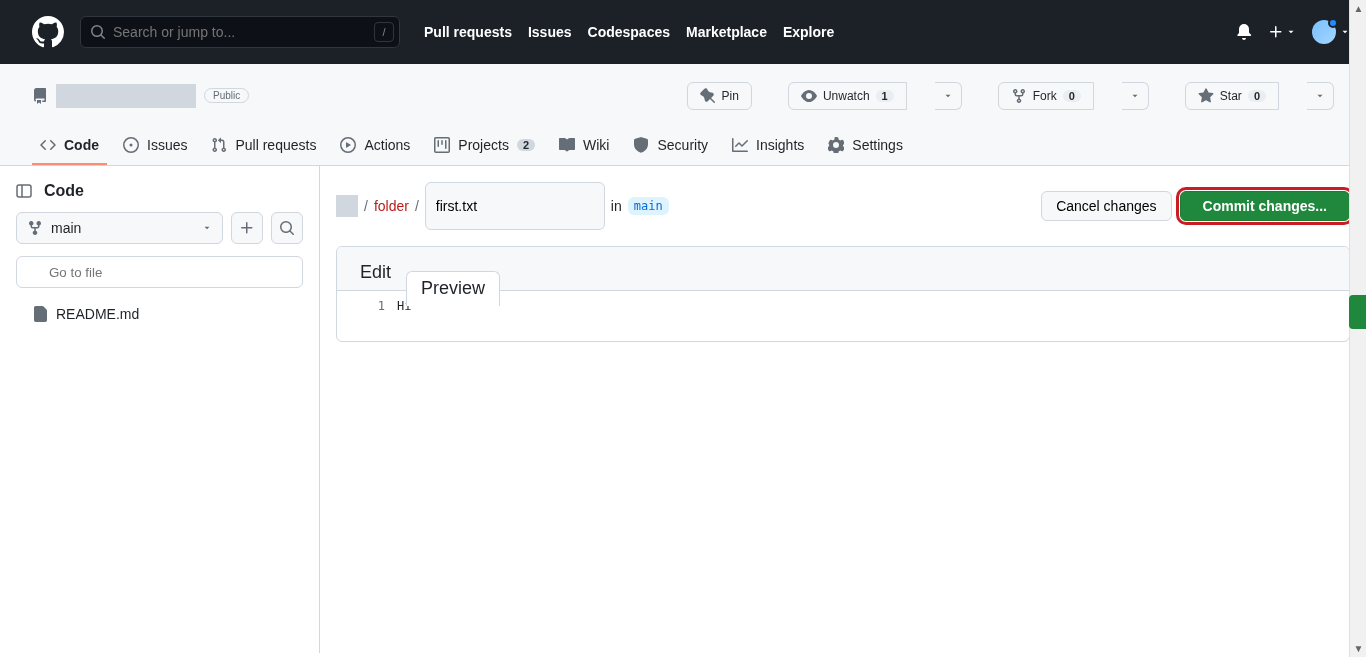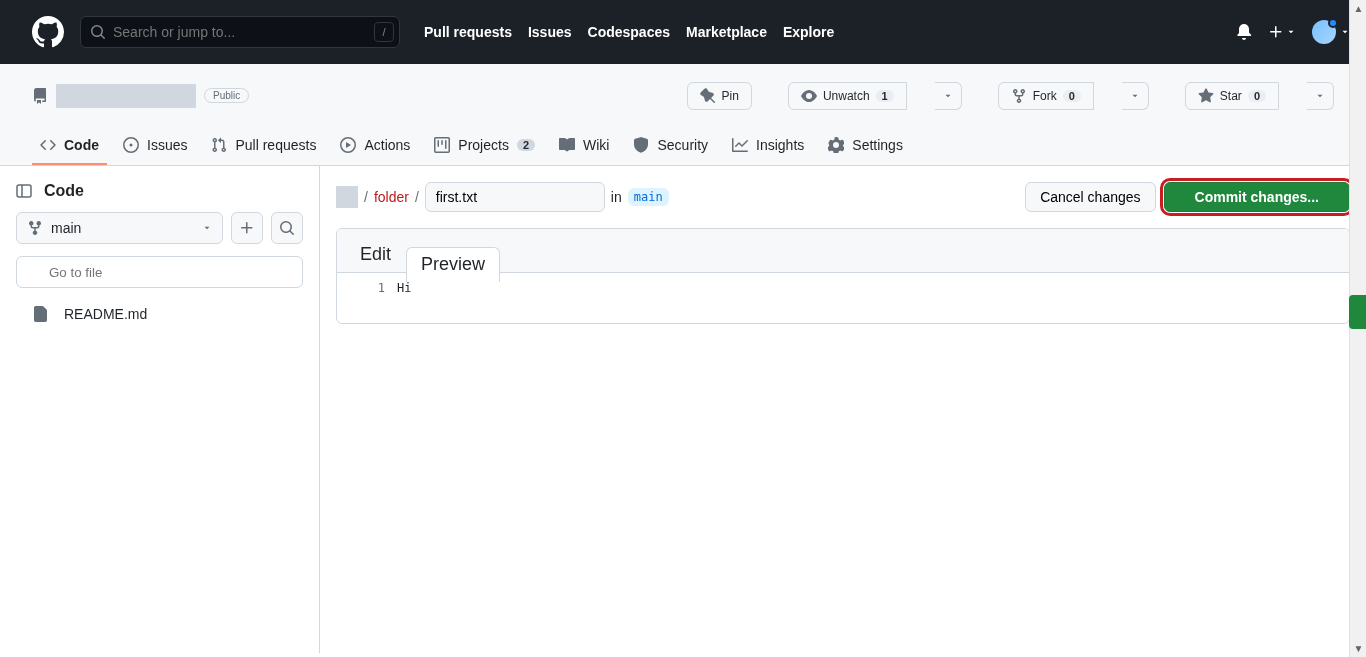--- a/index.html
+++ b/index.html
@@ -43,39 +43,39 @@
 .main { display:flex; height: calc(657px - 64px - 64px - 42px); }
 .sidebar { width: 320px; border-right: 1px solid #d0d7de; padding: 16px 16px 0 16px; }
 .sidebar-head { display:flex; align-items:center; gap:12px; margin-bottom:12px; }
 .sidebar-title { font-size:16px; font-weight:600; }
 .branch-row { display:flex; gap:8px; margin-bottom:12px; }
 .branch-select { flex:1; border:1px solid #d0d7de; border-radius:6px; height:32px; display:flex; align-items:center; padding:0 10px; gap:8px; font-size:14px; background:#f6f8fa; }
 .sq-btn { width:32px; height:32px; border:1px solid #d0d7de; border-radius:6px; display:flex; align-items:center; justify-content:center; background:#f6f8fa; cursor:pointer; }
 .file-filter { width:100%; border:1px solid #d0d7de; border-radius:6px; height:32px; padding:0 10px 0 32px; position:relative; margin-bottom:12px; }
 .file-filter-wrap { position:relative; }
 .file-filter-wrap .search-icon-pos { top:8px; }
-.file-list-item { display:flex; align-items:center; gap:16px; padding:6px 8px; border-radius:6px; cursor:pointer; margin-left:8px; }
+.file-list-item { display:flex; align-items:center; gap:8px; padding:6px 8px; border-radius:6px; cursor:pointer; margin-left:8px; }
 
 
 .content { flex:1; padding: 16px; }
 .breadcrumb-row { display:flex; align-items:center; gap:6px; margin-bottom:16px; }
 .bc-avatar { width:22px; height:22px; background:#d0d7de; }
 .bc-link { color:#b91c1c; cursor:pointer; }
 .bc-sep { color:#656d76; }
-.filename-input { border:1px solid #d0d7de; border-radius:6px; height:30px; padding:0 10px; width:180px; font-size:14px; background:#f6f8fa; }
+.filename-input { border:1px solid #d0d7de; border-radius:6px; height:48px; padding:0 10px; width:180px; font-size:14px; background:#f6f8fa; }
 .branch-pill { background:#ddf4ff; color:#0969da; border-radius:6px; padding:2px 6px; font-family:monospace; font-size:12px; }
 .action-buttons { margin-left:auto; display:flex; gap:8px;align-items:center; }
 .btn-cancel { background:#f6f8fa; border:1px solid #d0d7de; border-radius:6px; padding:6px 14px; font-weight:500; cursor:pointer; font-size:14px; }
-.btn-commit { background:#1f883d; border:1px solid #1f7a37; color:#fff; border-radius:6px; padding:6px 30px; font-weight:600; cursor:pointer; font-size:14px; outline:3px solid #c81d25; outline-offset:1px; }
+.btn-commit { background:#1f883d; border:1px solid #1f7a37; color:#fff; border-radius:6px; padding:6px 22px; font-weight:600; cursor:pointer; font-size:14px; outline:3px solid #c81d25; outline-offset:1px; }
 
 .editor-box { border:1px solid #d0d7de; border-radius:6px; overflow:hidden; }
 .editor-tabs { background:#f6f8fa; border-bottom:1px solid #d0d7de; padding:8px 8px 0 8px; display:flex; gap:0; }
 .ed-tab { padding:6px 14px; border:1px solid transparent; border-radius:6px 6px 0 0; cursor:pointer; font-size:18px;text-align:right; }
 .ed-tab.active { background:#f6f8fa; }
-.ed-tab.inactive { background:#fff; border:1px solid #d0d7de; border-bottom:none; position:relative; top:10px; }
+.ed-tab.inactive { background:#fff; border:1px solid #d0d7de; border-bottom:none; position:relative; top:16px; }
 .editor-body { display:flex; min-height:50px; font-family: ui-monospace, monospace; font-size:12px; }
 .line-no { width:60px; text-align:right; padding:8px 12px 8px 0; color:#656d76; }
 .line-text { padding:8px 0; }
 
 
 .scroll-track { position:absolute; right:0; top:0; width:17px; height:100%; background:#f1f1f1; border-left:1px solid #e0e0e0; }
 .scroll-arrow { width:17px; height:17px; display:flex; align-items:center; justify-content:center; color:#666; font-size:10px; }
 .scroll-mini { position:absolute; right:0; bottom:50%; width:17px; height:34px; background:#1f883d; border-radius:4px 0 0 4px; }
 .ico { display:inline-flex; }
 svg { display:block; }

